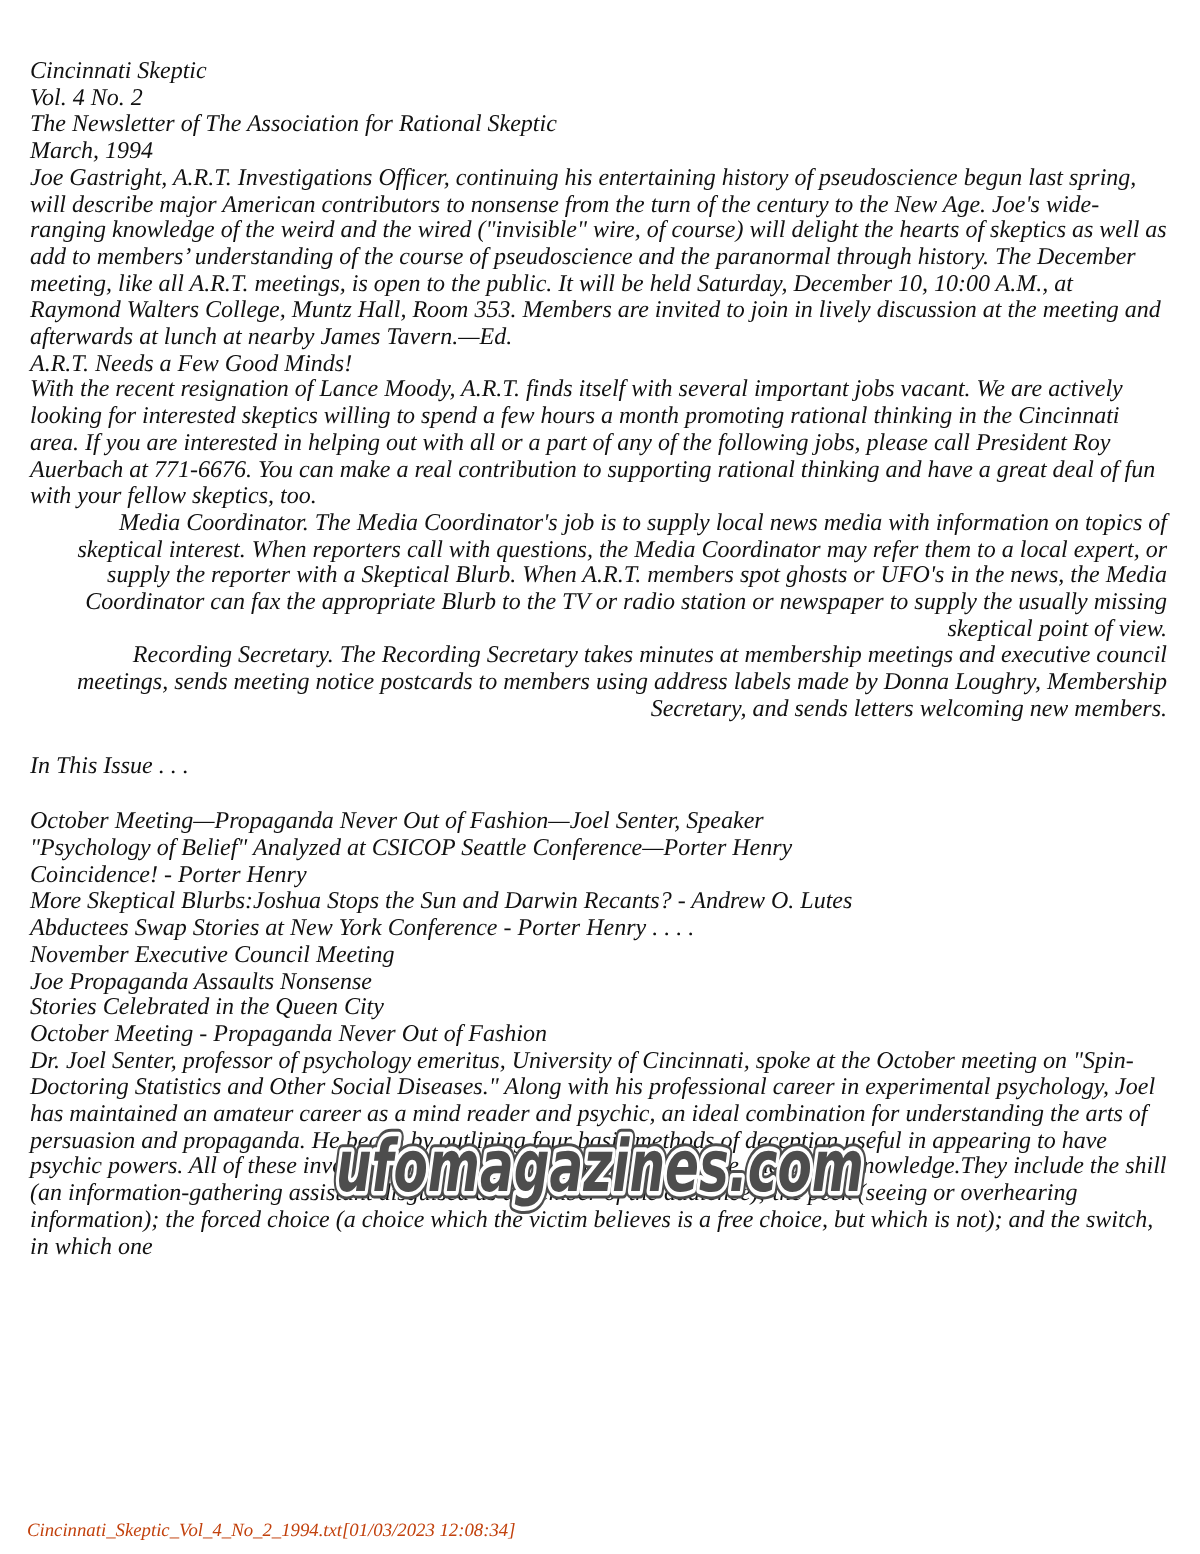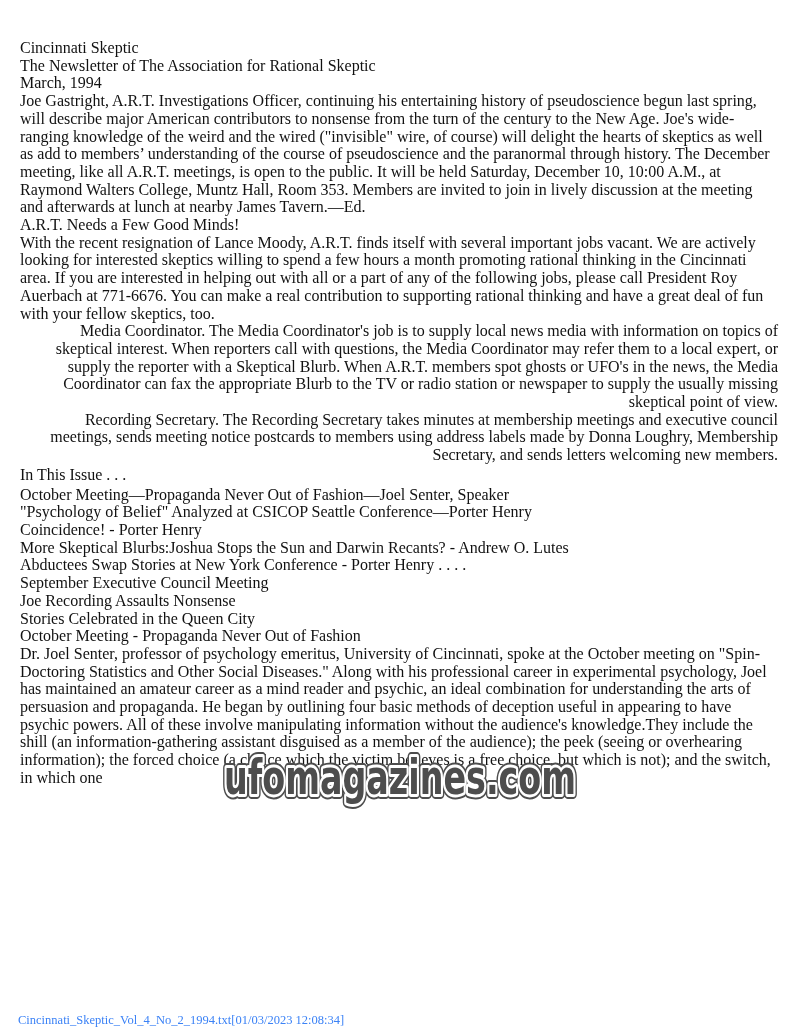--- a/index.html
+++ b/index.html
@@ -7,78 +7,80 @@
     width: 800px; height: 1036px;
     background: #ffffff;
     font-family: "Liberation Serif", "DejaVu Serif", serif;
     color: #111111;
   }
   .page {
     position: relative;
     width: 800px; height: 1036px;
     background: #ffffff;
     overflow: hidden;
+    font-style: italic;
   }
   .doc {
     position: absolute;
     top: 39px; left: 20px;
     width: 758px;
     font-size: 16px;
     line-height: 17.7px;
   }
   .line { margin: 0; }
   p.para { margin: 0; }
-  .gap { margin-top: 2px; }
+  .gap { margin-top: 20px; }
   .indent { text-indent: 13px; text-align: right; }
   .footer {
     position: absolute;
     left: 18px; top: 1013px;
     font-size: 12.5px;
     line-height: 15px;
-    color: #3b82f6;
+    color: #c2410c;
   }
   .watermark {
     position: absolute;
     left: 190px; top: 738px;
     pointer-events: none;
   }
   .watermark text {
     font-family: "DejaVu Sans", sans-serif;
     font-weight: bold;
     font-size: 48px;
   }
 </style>
 </head>
 <body>
 
 <div class="page">
 
   <div class="doc">
     <div class="line">Cincinnati Skeptic</div>
+    <div class="line">Vol. 4 No. 2</div>
     <div class="line">The Newsletter of The Association for Rational Skeptic</div>
     <div class="line">March, 1994</div>
 
     <p class="para gap">Joe Gastright, A.R.T. Investigations Officer, continuing his entertaining history of pseudoscience begun last spring, will describe major American contributors to nonsense from the turn of the century to the New Age. Joe's wide-ranging knowledge of the weird and the wired ("invisible" wire, of course) will delight the hearts of skeptics as well as add to members’ understanding of the course of pseudoscience and the paranormal through history. The December meeting, like all A.R.T. meetings, is open to the public. It will be held Saturday, December 10, 10:00 A.M., at Raymond Walters College, Muntz Hall, Room 353. Members are invited to join in lively discussion at the meeting and afterwards at lunch at nearby James Tavern.—Ed.</p>
     <div class="line">A.R.T. Needs a Few Good Minds!</div>
 
     <p class="para gap">With the recent resignation of Lance Moody, A.R.T. finds itself with several important jobs vacant. We are actively looking for interested skeptics willing to spend a few hours a month promoting rational thinking in the Cincinnati area. If you are interested in helping out with all or a part of any of the following jobs, please call President Roy Auerbach at 771-6676. You can make a real contribution to supporting rational thinking and have a great deal of fun with your fellow skeptics, too.</p>
 
     <p class="para gap indent">Media Coordinator. The Media Coordinator's job is to supply local news media with information on topics of skeptical interest. When reporters call with questions, the Media Coordinator may refer them to a local expert, or supply the reporter with a Skeptical Blurb. When A.R.T. members spot ghosts or UFO's in the news, the Media Coordinator can fax the appropriate Blurb to the TV or radio station or newspaper to supply the usually missing skeptical point of view.</p>
     <p class="para indent">Recording Secretary. The Recording Secretary takes minutes at membership meetings and executive council meetings, sends meeting notice postcards to members using address labels made by Donna Loughry, Membership Secretary, and sends letters welcoming new members.</p>
 
     <div class="line gap">In This Issue . . .</div>
 
     <div class="gap">
       <div class="line">October Meeting—Propaganda Never Out of Fashion—Joel Senter, Speaker</div>
       <div class="line">"Psychology of Belief" Analyzed at CSICOP Seattle Conference—Porter Henry</div>
       <div class="line">Coincidence! - Porter Henry</div>
       <div class="line">More Skeptical Blurbs:Joshua Stops the Sun and Darwin Recants? - Andrew O. Lutes</div>
       <div class="line">Abductees Swap Stories at New York Conference - Porter Henry . . . .</div>
-      <div class="line">September Executive Council Meeting</div>
-      <div class="line">Joe Recording Assaults Nonsense</div>
+      <div class="line">November Executive Council Meeting</div>
+      <div class="line">Joe Propaganda Assaults Nonsense</div>
       <div class="line">Stories Celebrated in the Queen City</div>
       <div class="line">October Meeting - Propaganda Never Out of Fashion</div>
     </div>
 
     <p class="para gap">Dr. Joel Senter, professor of psychology emeritus, University of Cincinnati, spoke at the October meeting on "Spin-Doctoring Statistics and Other Social Diseases." Along with his professional career in experimental psychology, Joel has maintained an amateur career as a mind reader and psychic, an ideal combination for understanding the arts of persuasion and propaganda. He began by outlining four basic methods of deception useful in appearing to have psychic powers. All of these involve manipulating information without the audience's knowledge.They include the shill (an information-gathering assistant disguised as a member of the audience); the peek (seeing or overhearing information); the forced choice (a choice which the victim believes is a free choice, but which is not); and the switch, in which one</p>
   </div>
 
   <svg class="watermark" width="420" height="76">
     <text x="210" y="56" text-anchor="middle" fill="none" stroke-width="10" stroke-linejoin="round" textLength="352" lengthAdjust="spacingAndGlyphs" stroke="#4d4d4d">ufomagazines.com</text>
     <text x="210" y="56" text-anchor="middle" stroke-width="6" stroke-linejoin="round" paint-order="stroke" textLength="352" lengthAdjust="spacingAndGlyphs" fill="#4d4d4d" stroke="#ffffff">ufomagazines.com</text>

